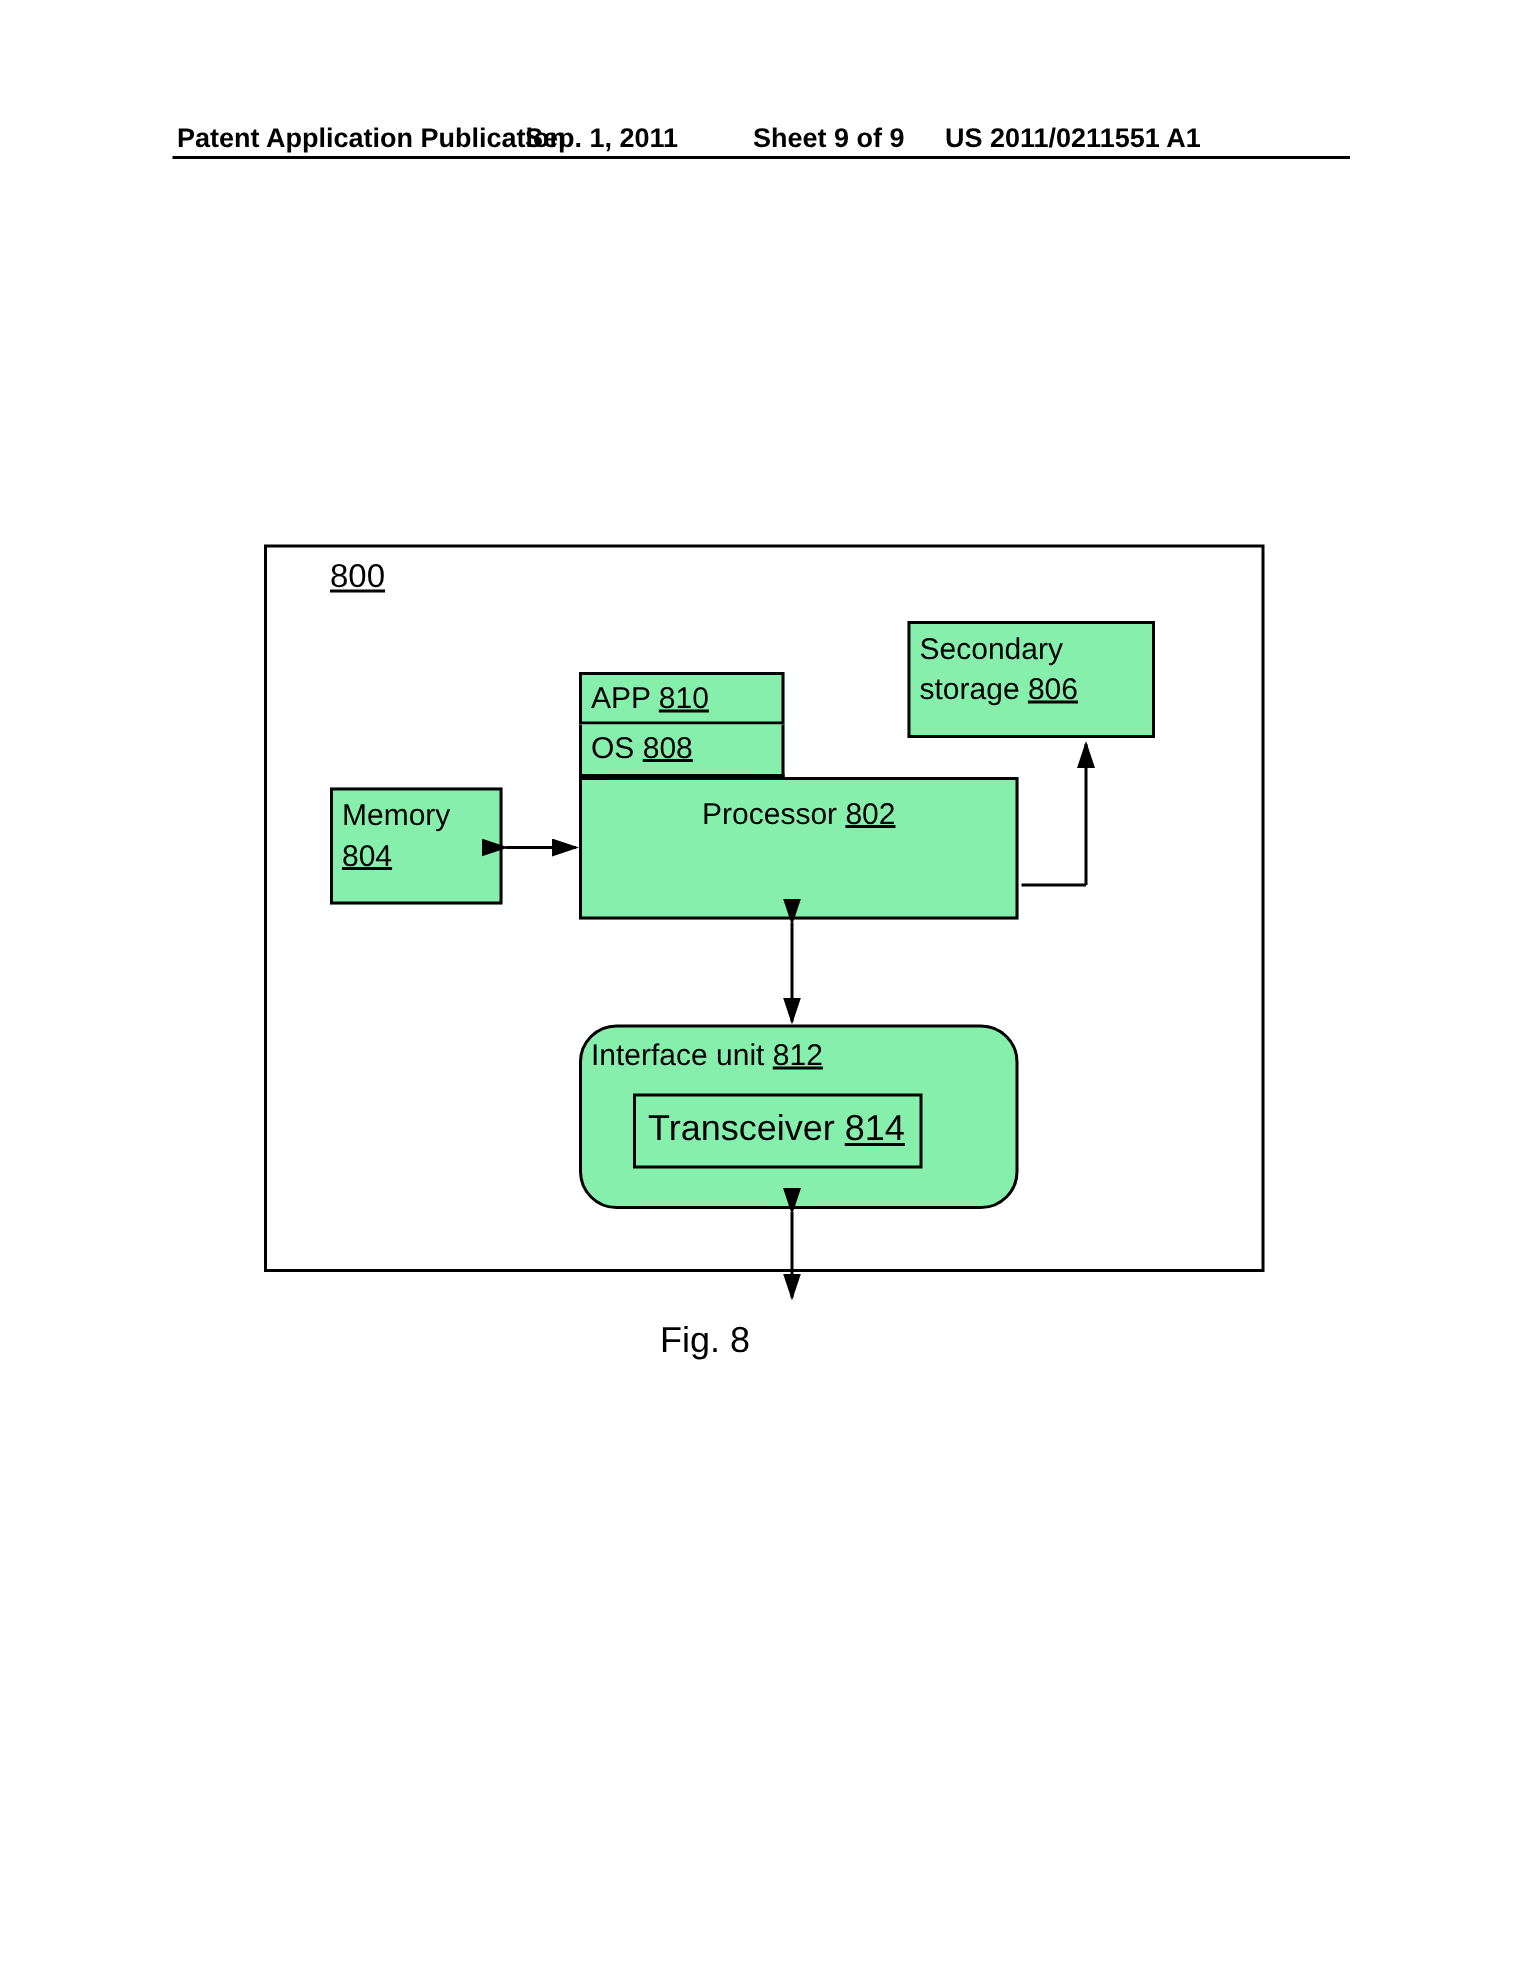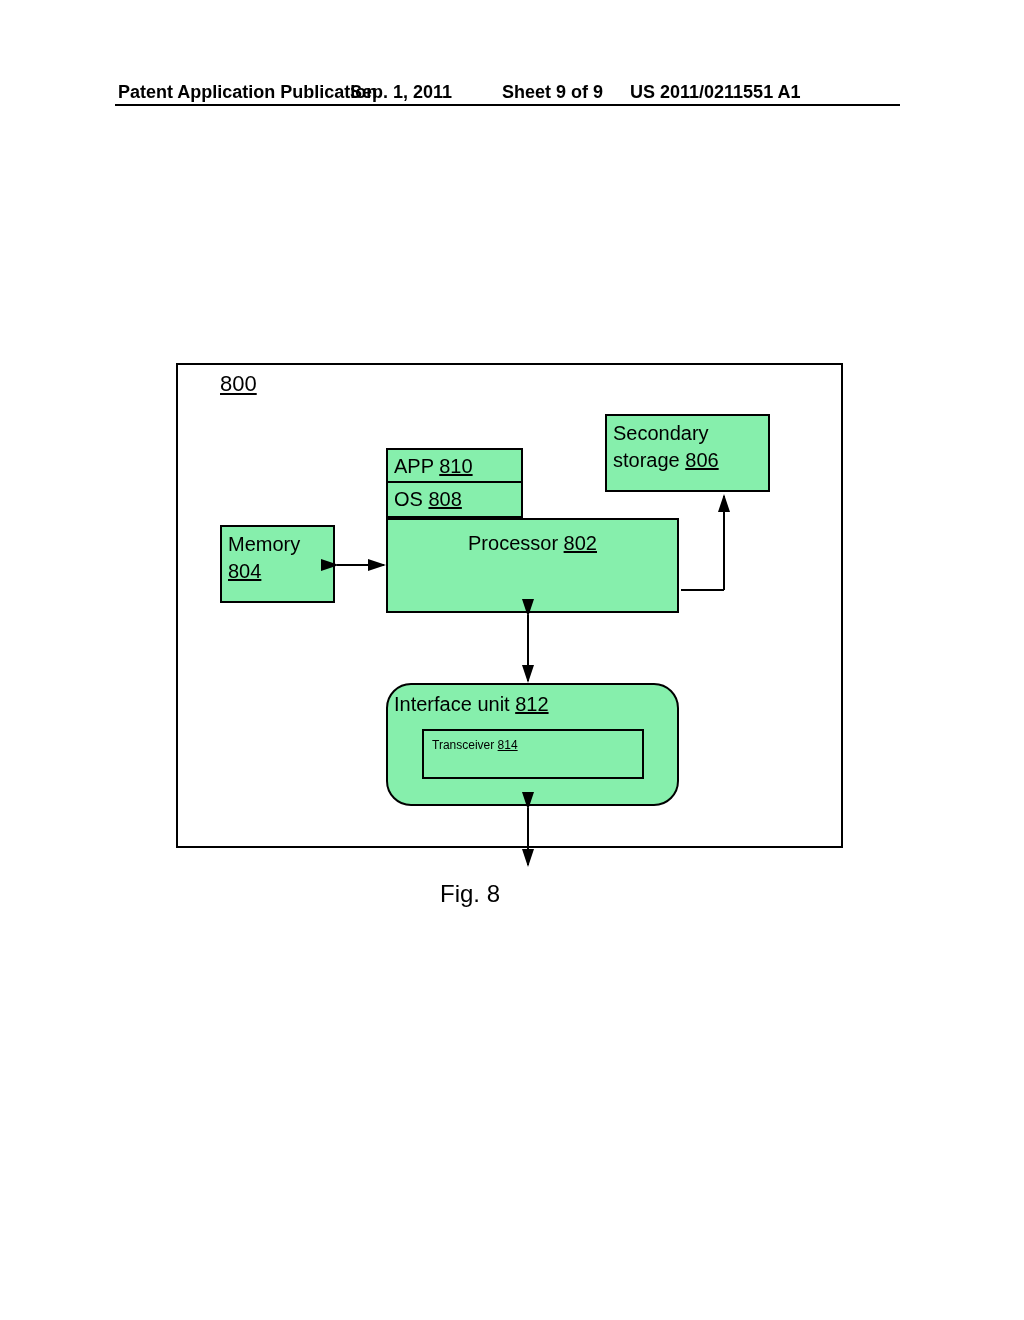--- a/index.html
+++ b/index.html
@@ -71,21 +71,21 @@
   
   .app { left: 208px; top: 83px; width: 137px; height: 35px; padding-top:3px; }
   .os  { left: 208px; top: 118px; width: 137px; height: 35px; padding-top:3px; border-top:none; }
   .proc{ left: 208px; top: 153px; width: 293px; height: 95px; padding-top:10px; border-top:2px solid #000;text-align:center;}
 
   
   .mem { left: 42px; top: 160px; width: 115px; height: 78px; }
 
   
   .iface { left: 208px; top: 318px; width: 293px; height: 123px; padding-top:6px;border-radius:25px;}
-  .trans { position:absolute; left: 34px; top: 44px; width: 222px; height: 50px; border:2px solid #000; padding:6px 8px; font-size:12px;}
+  .trans { position:absolute; left: 34px; top: 44px; width: 193px; height: 50px; border:2px solid #000; padding:6px 8px; font-size:24px;}
 
   .fig-caption {
     position: absolute;
     left: 440px;
     top: 880px;
     font-size: 24px;
   }
 
   
   svg.arrows {

